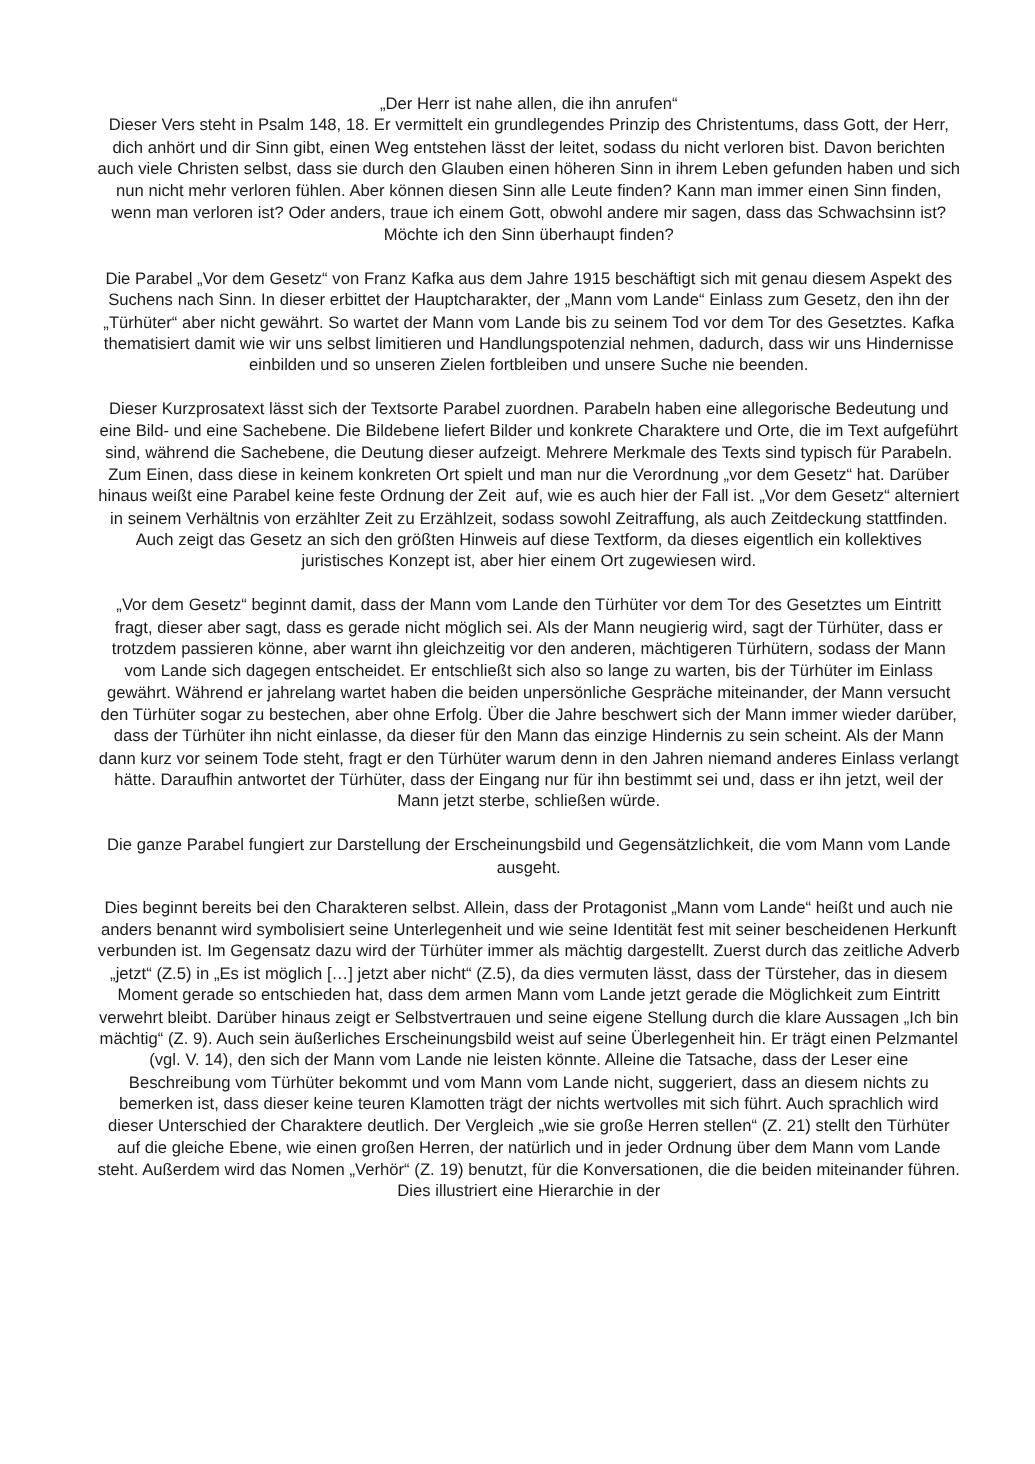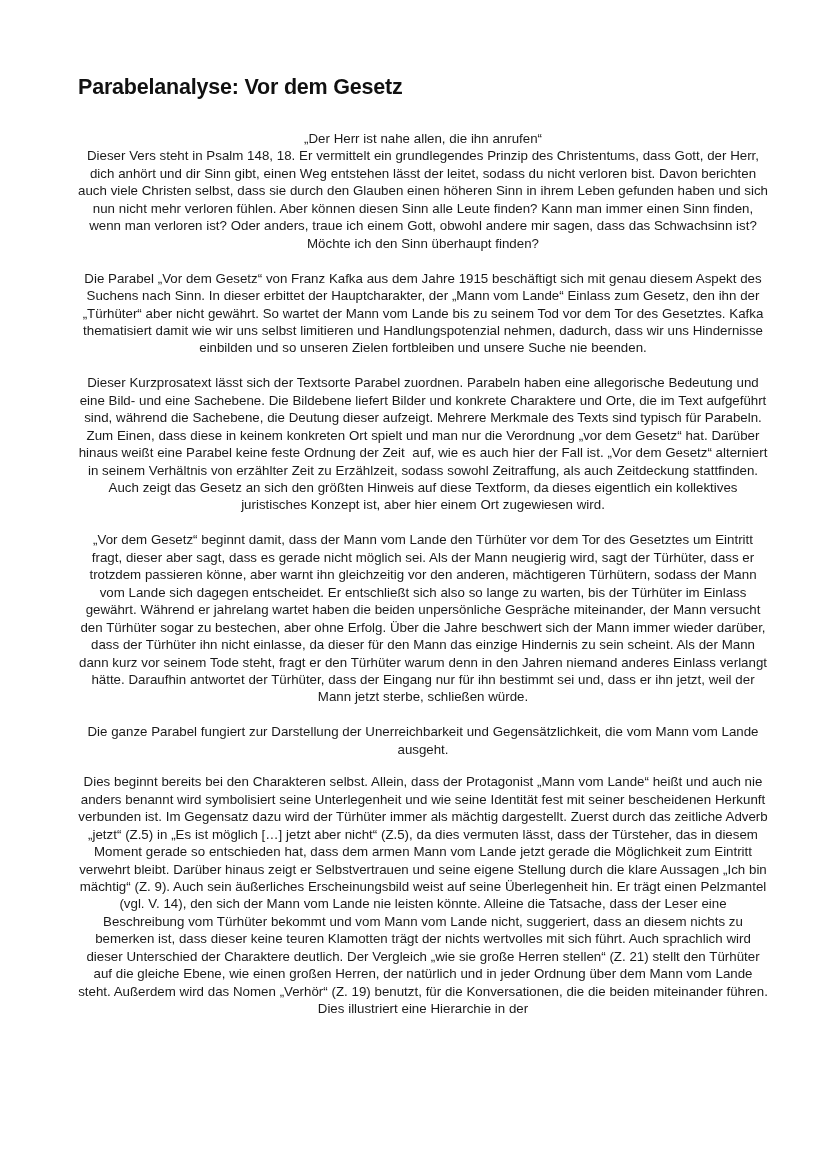--- a/index.html
+++ b/index.html
@@ -54,29 +54,28 @@
   .para.tight {
     margin-bottom: 0;
   }
 </style>
 </head>
 <body>
 
 <div class="page">
   <div class="content">
 
-    <h1 class="doc-title">Parabelanalyse: Vor dem Gesetz</h1>
 
     <p class="para">„Der Herr ist nahe allen, die ihn anrufen“
 Dieser Vers steht in Psalm 148, 18. Er vermittelt ein grundlegendes Prinzip des Christentums, dass Gott, der Herr, dich anhört und dir Sinn gibt, einen Weg entstehen lässt der leitet, sodass du nicht verloren bist. Davon berichten auch viele Christen selbst, dass sie durch den Glauben einen höheren Sinn in ihrem Leben gefunden haben und sich nun nicht mehr verloren fühlen. Aber können diesen Sinn alle Leute finden? Kann man immer einen Sinn finden, wenn man verloren ist? Oder anders, traue ich einem Gott, obwohl andere mir sagen, dass das Schwachsinn ist? Möchte ich den Sinn überhaupt finden?</p>
 
     <p class="para">Die Parabel „Vor dem Gesetz“ von Franz Kafka aus dem Jahre 1915 beschäftigt sich mit genau diesem Aspekt des Suchens nach Sinn. In dieser erbittet der Hauptcharakter, der „Mann vom Lande“ Einlass zum Gesetz, den ihn der „Türhüter“ aber nicht gewährt. So wartet der Mann vom Lande bis zu seinem Tod vor dem Tor des Gesetztes. Kafka thematisiert damit wie wir uns selbst limitieren und Handlungspotenzial nehmen, dadurch, dass wir uns Hindernisse einbilden und so unseren Zielen fortbleiben und unsere Suche nie beenden.</p>
 
     <p class="para">Dieser Kurzprosatext lässt sich der Textsorte Parabel zuordnen. Parabeln haben eine allegorische Bedeutung und eine Bild- und eine Sachebene. Die Bildebene liefert Bilder und konkrete Charaktere und Orte, die im Text aufgeführt sind, während die Sachebene, die Deutung dieser aufzeigt. Mehrere Merkmale des Texts sind typisch für Parabeln. Zum Einen, dass diese in keinem konkreten Ort spielt und man nur die Verordnung „vor dem Gesetz“ hat. Darüber hinaus weißt eine Parabel keine feste Ordnung der Zeit  auf, wie es auch hier der Fall ist. „Vor dem Gesetz“ alterniert in seinem Verhältnis von erzählter Zeit zu Erzählzeit, sodass sowohl Zeitraffung, als auch Zeitdeckung stattfinden. Auch zeigt das Gesetz an sich den größten Hinweis auf diese Textform, da dieses eigentlich ein kollektives juristisches Konzept ist, aber hier einem Ort zugewiesen wird.</p>
 
     <p class="para">„Vor dem Gesetz“ beginnt damit, dass der Mann vom Lande den Türhüter vor dem Tor des Gesetztes um Eintritt fragt, dieser aber sagt, dass es gerade nicht möglich sei. Als der Mann neugierig wird, sagt der Türhüter, dass er trotzdem passieren könne, aber warnt ihn gleichzeitig vor den anderen, mächtigeren Türhütern, sodass der Mann vom Lande sich dagegen entscheidet. Er entschließt sich also so lange zu warten, bis der Türhüter im Einlass gewährt. Während er jahrelang wartet haben die beiden unpersönliche Gespräche miteinander, der Mann versucht den Türhüter sogar zu bestechen, aber ohne Erfolg. Über die Jahre beschwert sich der Mann immer wieder darüber, dass der Türhüter ihn nicht einlasse, da dieser für den Mann das einzige Hindernis zu sein scheint. Als der Mann dann kurz vor seinem Tode steht, fragt er den Türhüter warum denn in den Jahren niemand anderes Einlass verlangt hätte. Daraufhin antwortet der Türhüter, dass der Eingang nur für ihn bestimmt sei und, dass er ihn jetzt, weil der Mann jetzt sterbe, schließen würde.</p>
 
-    <p class="para tight">Die ganze Parabel fungiert zur Darstellung der Unerreichbarkeit und Gegensätzlichkeit, die vom Mann vom Lande ausgeht.</p>
+    <p class="para tight">Die ganze Parabel fungiert zur Darstellung der Erscheinungsbild und Gegensätzlichkeit, die vom Mann vom Lande ausgeht.</p>
 
     <p class="para">Dies beginnt bereits bei den Charakteren selbst. Allein, dass der Protagonist „Mann vom Lande“ heißt und auch nie anders benannt wird symbolisiert seine Unterlegenheit und wie seine Identität fest mit seiner bescheidenen Herkunft verbunden ist. Im Gegensatz dazu wird der Türhüter immer als mächtig dargestellt. Zuerst durch das zeitliche Adverb „jetzt“ (Z.5) in „Es ist möglich […] jetzt aber nicht“ (Z.5), da dies vermuten lässt, dass der Türsteher, das in diesem Moment gerade so entschieden hat, dass dem armen Mann vom Lande jetzt gerade die Möglichkeit zum Eintritt verwehrt bleibt. Darüber hinaus zeigt er Selbstvertrauen und seine eigene Stellung durch die klare Aussagen „Ich bin mächtig“ (Z. 9). Auch sein äußerliches Erscheinungsbild weist auf seine Überlegenheit hin. Er trägt einen Pelzmantel (vgl. V. 14), den sich der Mann vom Lande nie leisten könnte. Alleine die Tatsache, dass der Leser eine Beschreibung vom Türhüter bekommt und vom Mann vom Lande nicht, suggeriert, dass an diesem nichts zu bemerken ist, dass dieser keine teuren Klamotten trägt der nichts wertvolles mit sich führt. Auch sprachlich wird dieser Unterschied der Charaktere deutlich. Der Vergleich „wie sie große Herren stellen“ (Z. 21) stellt den Türhüter auf die gleiche Ebene, wie einen großen Herren, der natürlich und in jeder Ordnung über dem Mann vom Lande steht. Außerdem wird das Nomen „Verhör“ (Z. 19) benutzt, für die Konversationen, die die beiden miteinander führen. Dies illustriert eine Hierarchie in der</p>
 
   </div>
 </div>
 
 </body></html>

